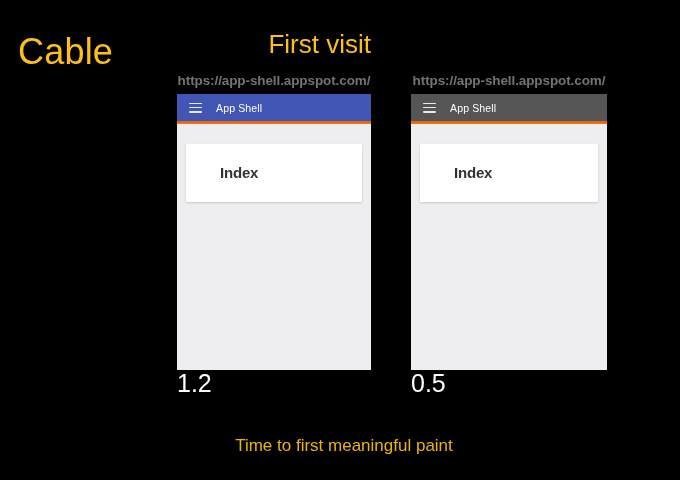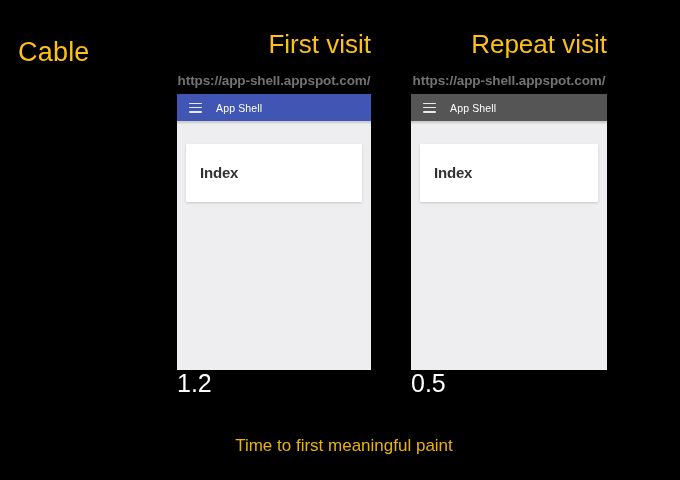--- a/index.html
+++ b/index.html
@@ -20,21 +20,21 @@
     inset: 0;
     background: #000000;
   }
 
   
   .slide-title {
     position: absolute;
     left: 18px;
     top: 30px;
     color: #fcc017;
-    font-size: 27px;
+    font-size: 36px;
     line-height: 44px;
     font-weight: 400;
     letter-spacing: 0.2px;
     white-space: nowrap;
   }
 
   
   .col-heading {
     position: absolute;
     top: 28px;
@@ -60,21 +60,21 @@
     white-space: nowrap;
     letter-spacing: -0.1px;
   }
   .url-label.left  { left: 177px; width: 194px; }
   .url-label.right { left: 411px; width: 196px; }
 
   
   .phone {
     position: absolute;
     top: 94px;
-    background: #e5e5e5;
+    background: #f97316;
     overflow: hidden;
   }
   .phone.left  { left: 177px; width: 194px; height: 276px; }
   .phone.right { left: 411px; width: 196px; height: 276px; }
 
   .appbar {
     height: 27px;
     display: flex;
     align-items: center;
     padding-left: 12px;
@@ -131,20 +131,21 @@
     align-items: center;
     padding-left: 14px;
     box-sizing: border-box;
   }
   .index-card-label {
     color: #323232;
     font-size: 15px;
     line-height: 18px;
     font-weight: bold;
     letter-spacing: -0.2px;
+    margin-left: 20px;
   }
 
   
   .metric {
     position: absolute;
     top: 368px;
     color: #ffffff;
     font-size: 25px;
     line-height: 30px;
     font-weight: 400;
@@ -191,21 +192,20 @@
     <div class="appbar-shadow"></div>
     <div class="content-area">
       <div class="index-card">
         <span class="index-card-label">Index</span>
       </div>
     </div>
   </div>
 
   <div class="metric left">1.2</div>
 
-  <div class="col-heading right">Repeat visit</div>
 
   <div class="url-label right">https://app-shell.appspot.com/</div>
 
   <div class="phone right">
     <div class="appbar gray">
       <span class="hamburger-icon">
         <span></span>
           <span></span>
           <span></span>
       </span>

